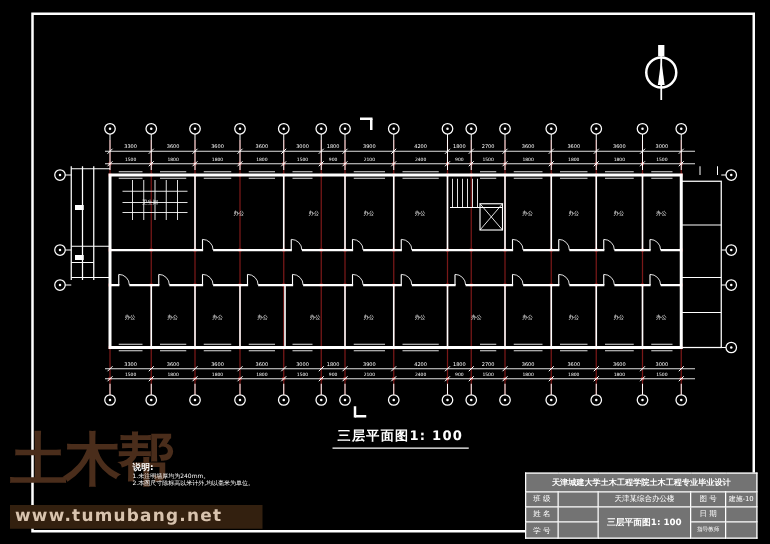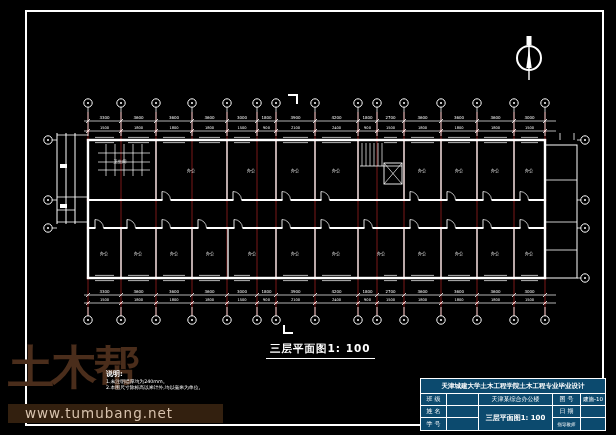--- a/index.html
+++ b/index.html
@@ -10,24 +10,24 @@
   #plan-svg{position:absolute;left:0;top:0;z-index:2;}
   .plan-title{position:absolute;left:266px;top:342px;z-index:2;
               font-size:10.5px;font-weight:bold;letter-spacing:1px;
               border-bottom:1.5px solid #fff;padding:0 4px 2px 4px;}
   .notes{position:absolute;left:106px;top:357px;z-index:4;line-height:1.25;}
   .note-h{font-size:7px;font-weight:bold;display:block;margin-top:13px;}
   .note-l{font-size:4.8px;display:block;white-space:nowrap;}
   .wm-brand{position:absolute;left:8px;top:344px;z-index:3;font-size:46px;
             font-weight:bold;letter-spacing:-3px;line-height:1;}
   .wm-url{position:absolute;left:8px;top:404px;width:198px;height:19px;z-index:5;
-          font-size:13.5px;font-weight:normal;letter-spacing:1px;line-height:19px;
-          padding-left:17px;}
+          font-size:13.5px;font-weight:bold;letter-spacing:1px;line-height:19px;
+          padding-left:4px;}
   table.titleblock{position:absolute;left:420px;top:378px;width:185px;z-index:4;
-                   border-collapse:collapse;background:#0c4a6e;table-layout:fixed;}
+                   border-collapse:collapse;background:#737373;table-layout:fixed;}
   table.titleblock td{border:1px solid #fff;padding:0;text-align:center;
                       overflow:hidden;white-space:nowrap;color:#fff;}
   td.tb-school{font-size:6.5px;height:14px;font-weight:bold;}
   td.tb-lab{font-size:6px;height:11px;}
   td.tb-lab4{font-size:4.5px;height:12px;}
   td.tb-proj{font-size:6px;}
   td.tb-draw{font-size:7px;font-weight:bold;}
   td.tb-val{font-size:5.5px;}
 </style>
 </head>

